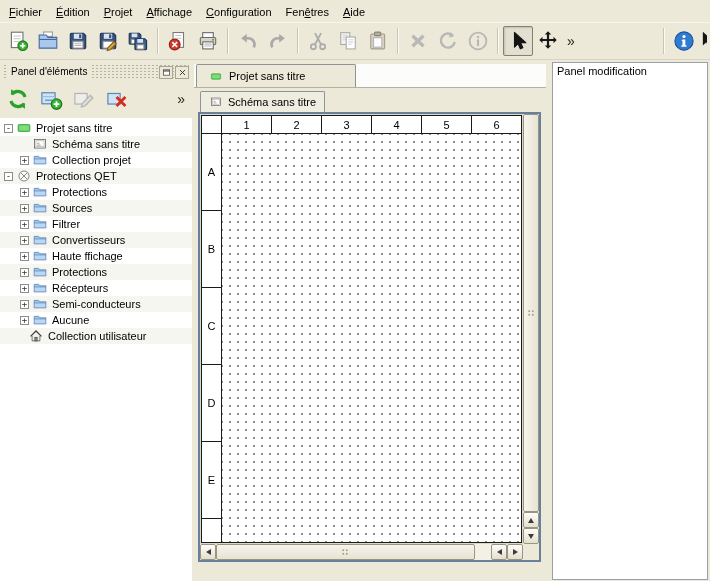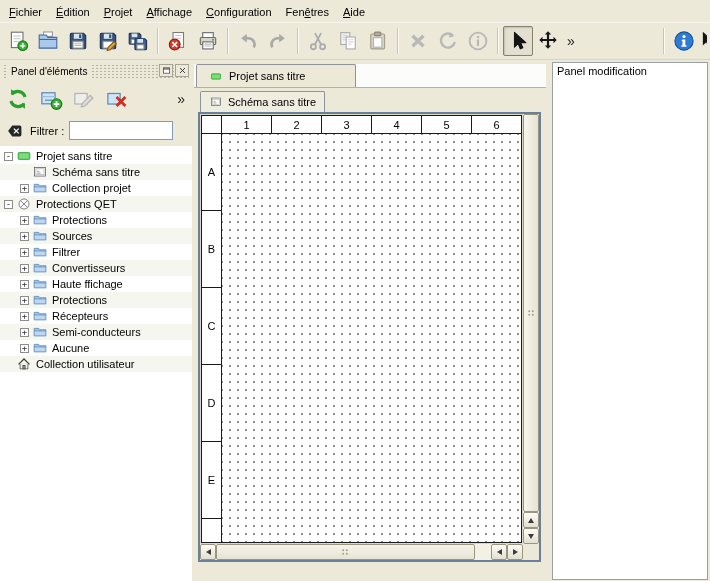--- a/index.html
+++ b/index.html
@@ -20,21 +20,21 @@
   .tbtn.active{border:1px solid #84816e;background:#e3e0d1;box-shadow:inset 1px 1px 2px rgba(0,0,0,.15)}
   .tb-sep{width:2px;height:26px;border-left:1px solid #c9c5b4;border-right:1px solid #fbfaf7;margin:0 4px;flex:none}
   .tb-overflow{flex:none;padding:0 4px;font-size:14px;color:#222}
   .tb-spacer{flex:1}
   .tb-clip{width:8px;height:30px;overflow:hidden;flex:none}
   .tb-clip .ic{width:22px;height:22px;margin-top:4px}
 
   
   .left-dock{position:absolute;left:0;top:62px;width:192px;bottom:0;display:flex;flex-direction:column}
   .right-dock{position:absolute;left:550px;top:62px;width:160px;bottom:0;display:flex;flex-direction:column}
-  .dock-title{height:15px;margin:2px 3px 1px;display:flex;align-items:flex-start;background-image:radial-gradient(#b7b3a2 1px,transparent 1.3px);background-size:4px 3px;flex:none}
+  .dock-title{height:15px;margin:2px 3px 1px;display:flex;align-items:flex-end;background-image:radial-gradient(#b7b3a2 1px,transparent 1.3px);background-size:4px 3px;flex:none}
   .dock-title-text{background:#ece9d8;font-size:10px;line-height:15px;padding:0 4px;white-space:nowrap}
   .left-dock .dock-title-text{margin-left:4px}
   .right-dock .dock-title-text{margin-left:36px}
   .dock-fill{flex:1}
   .dock-btn{width:14px;height:13px;flex:none;background:#ece9d8;border:1px solid #a8a494;display:flex;align-items:center;justify-content:center;margin-left:2px}
   .dock-btn .ic{width:9px;height:9px}
 
   
   .el-toolbar{height:38px;display:flex;align-items:center;padding:2px 3px;gap:3px;flex:none}
   .el-toolbar .tbtn .ic{width:24px;height:24px}
@@ -340,32 +340,20 @@
       <div class="tbtn">
         <span class="ic">
           <svg viewBox="0 0 20 20" xmlns="http://www.w3.org/2000/svg">
             <rect x="2.4" y="5.4" width="10.2" height="8.8" fill="#cfe3f6" stroke="#5b87b5"></rect>
             <path d="M9.6 8.4l7.4 7.4M17 8.4l-7.4 7.4" stroke="#d42d20" stroke-width="2.3"></path>
           </svg>
         </span>
       </div>
       <div class="el-overflow">»</div>
     </div>
-  <div class="filter-row">
-    <span class="filter-icon">
-        <span class="ic">
-          <svg viewBox="0 0 20 20" xmlns="http://www.w3.org/2000/svg">
-            <path d="M6.6 3.2H16a2 2 0 0 1 2 2v9.6a2 2 0 0 1-2 2H6.6L1.4 10z" fill="#262626"></path>
-            <path d="M8.6 7l6 6M14.6 7l-6 6" stroke="#fff" stroke-width="1.6"></path>
-          </svg>
-        </span>
-      </span>
-    <span class="filter-label">Filtrer :</span>
-    <input class="filter-input" type="text" value="" style="">
-  </div>
   <div class="tree" id="tree">
       <div class="tree-row" style="padding-left: 4px;">
         <span class="expander">-</span>
         <span class="tree-icon">
           <svg viewBox="0 0 20 20" xmlns="http://www.w3.org/2000/svg">
             <rect x="1.6" y="5" width="16.8" height="10" rx="1.6" fill="#56cd56" stroke="#2a942a"></rect>
             <rect x="3.2" y="6.6" width="13.6" height="6.8" rx="1" fill="#7ddc7d"></rect>
           </svg>
         </span>
         <span class="tree-label">Projet sans titre</span>
@@ -494,21 +482,21 @@
         <span class="expander">+</span>
         <span class="tree-icon">
           <svg viewBox="0 0 20 20" xmlns="http://www.w3.org/2000/svg">
             <path d="M1.6 4.8h6.6l1.6 2h8.6v8.8H1.6z" fill="#bcd7f2" stroke="#4a78b0"></path>
             <path d="M1.6 8.4h16.8" stroke="#4a78b0"></path>
             <path d="M1.6 6.6h7.4" stroke="#8fb4dd"></path>
           </svg>
         </span>
         <span class="tree-label">Aucune</span>
       </div>
-      <div class="tree-row alt" style="padding-left: 4px;">
+      <div class="tree-row alt" style="padding-left: 16px;">
         <span class="expander blank"></span>
         <span class="tree-icon">
           <svg viewBox="0 0 20 20" xmlns="http://www.w3.org/2000/svg">
             <path d="M2.2 10.6L10 2.8l7.8 7.8" fill="none" stroke="#3f3f3f" stroke-width="1.8"></path>
             <path d="M4.4 9.4V17h11.2V9.4" fill="#f2eedd" stroke="#3f3f3f"></path>
             <rect x="8.4" y="12" width="3.2" height="5" fill="#7b9ab5" stroke="#3f3f3f"></rect>
           </svg>
         </span>
         <span class="tree-label">Collection utilisateur</span>
       </div>

